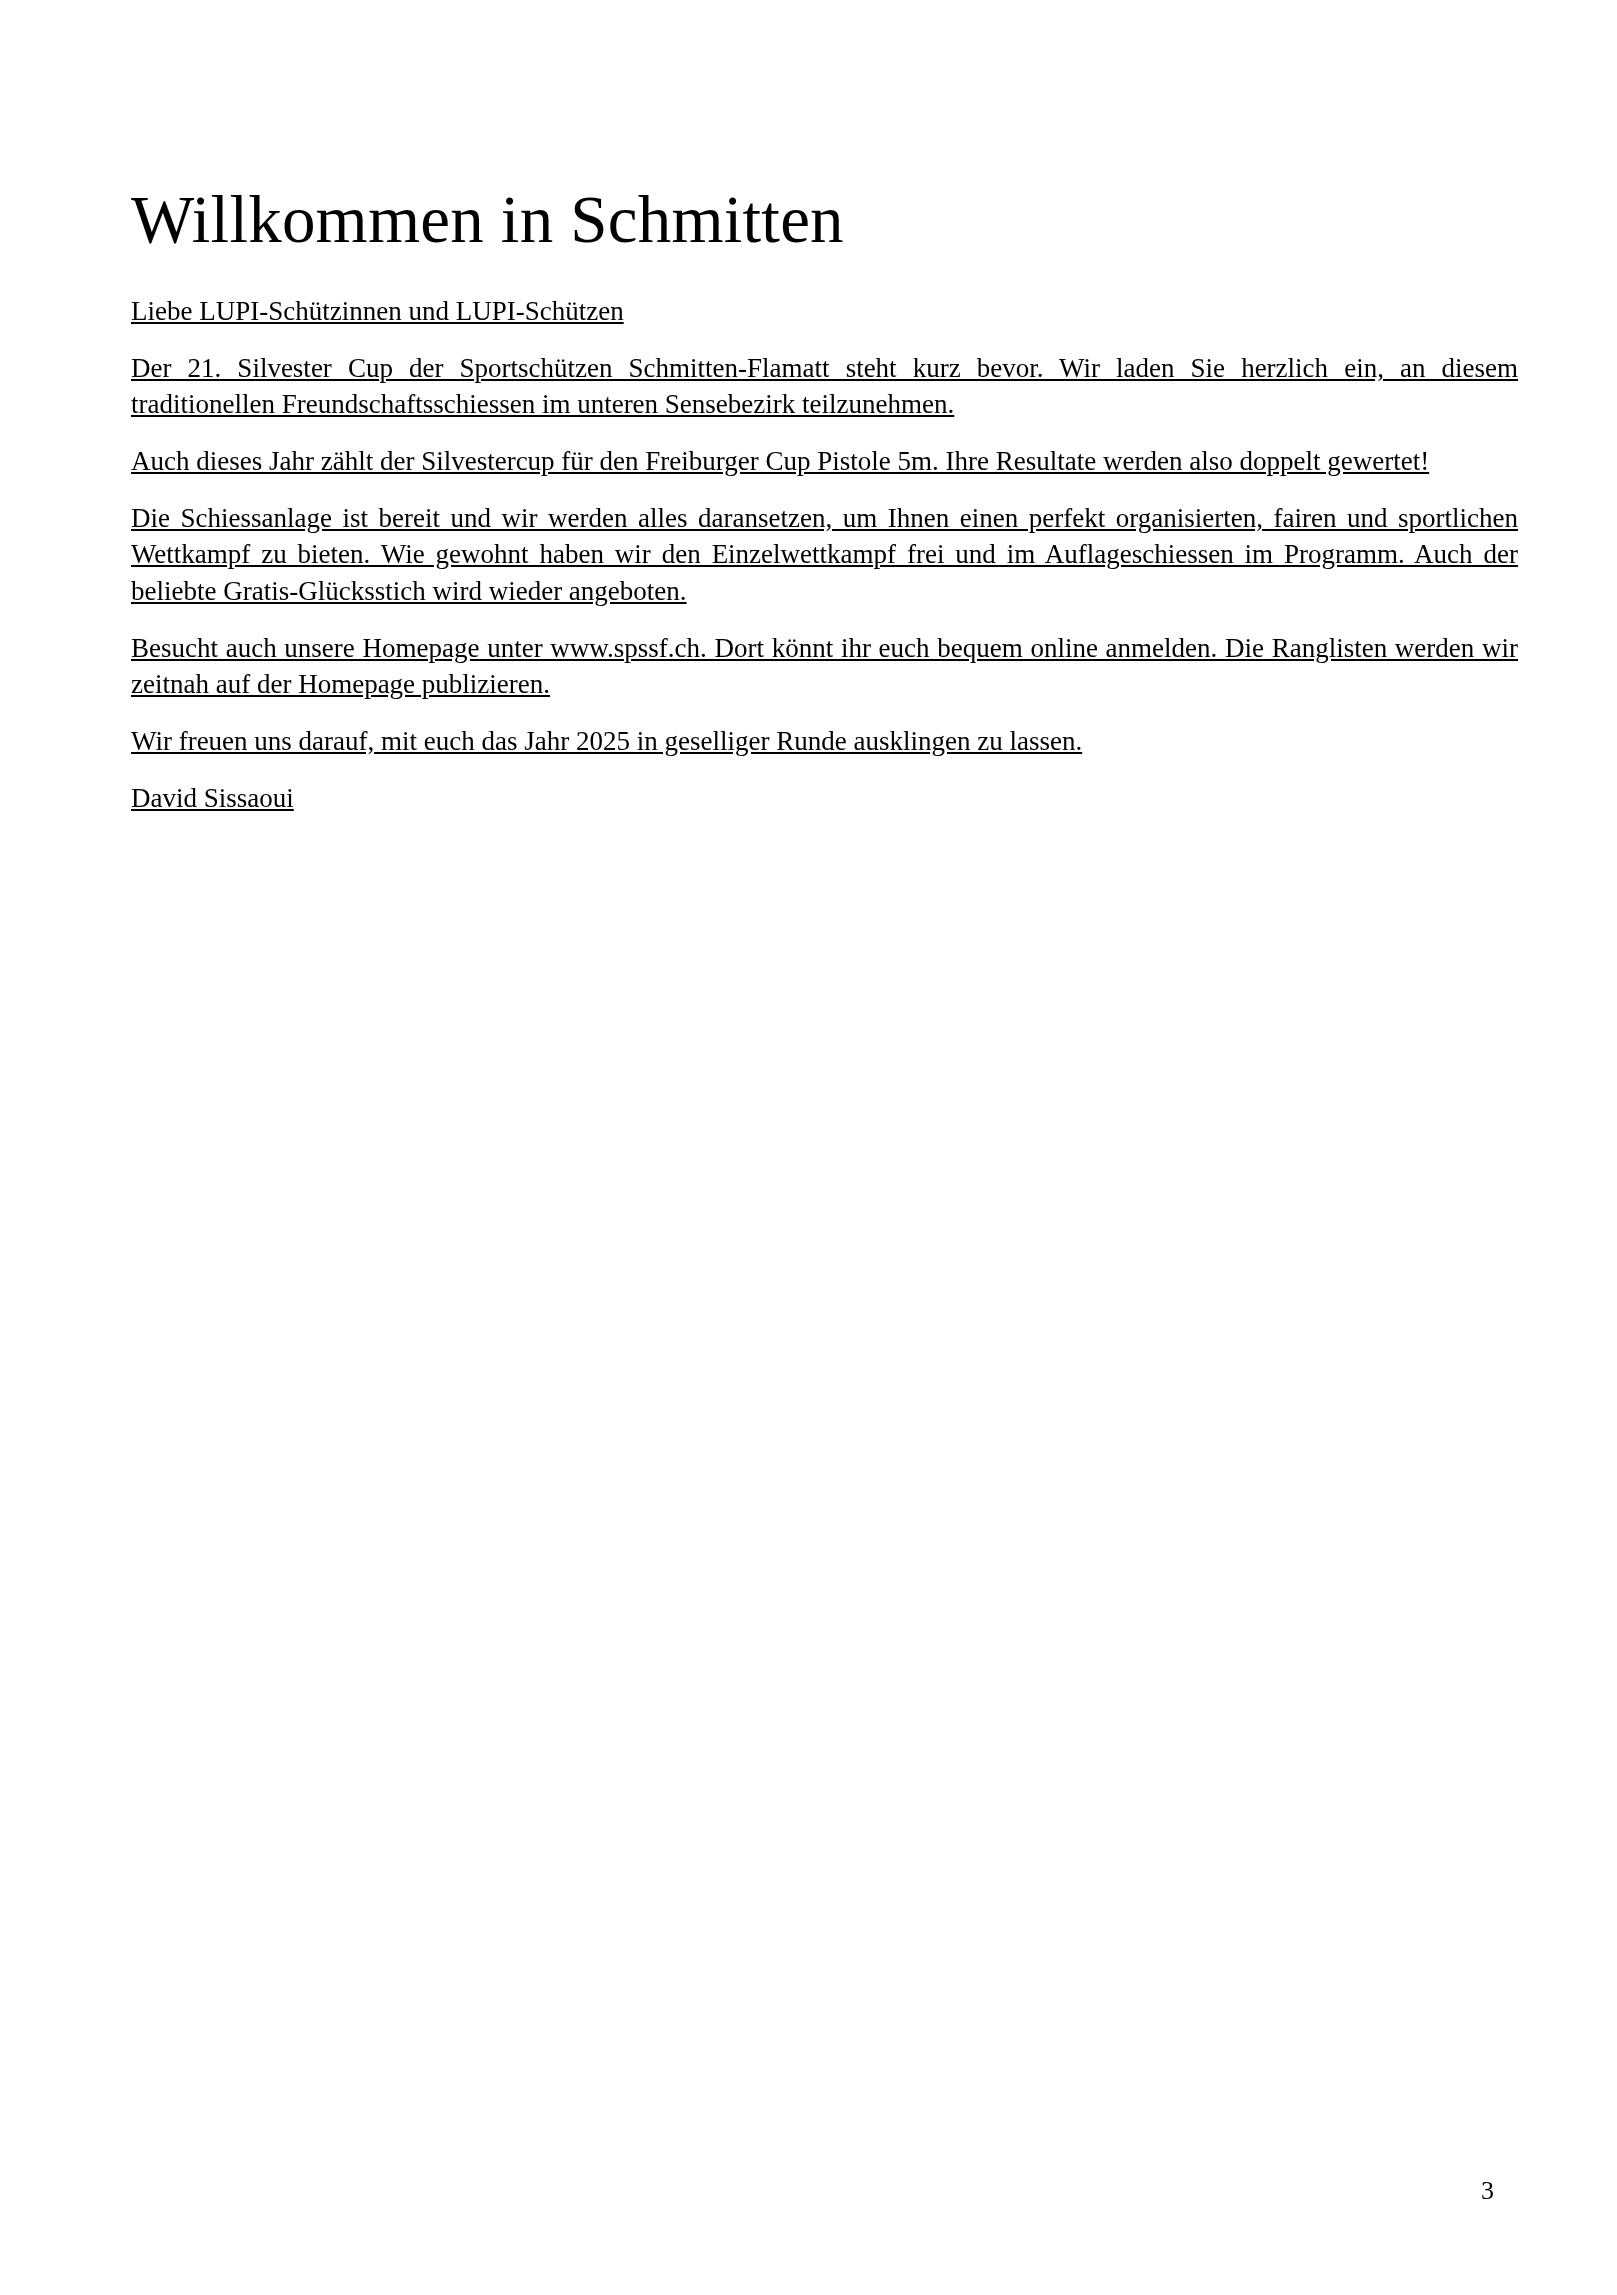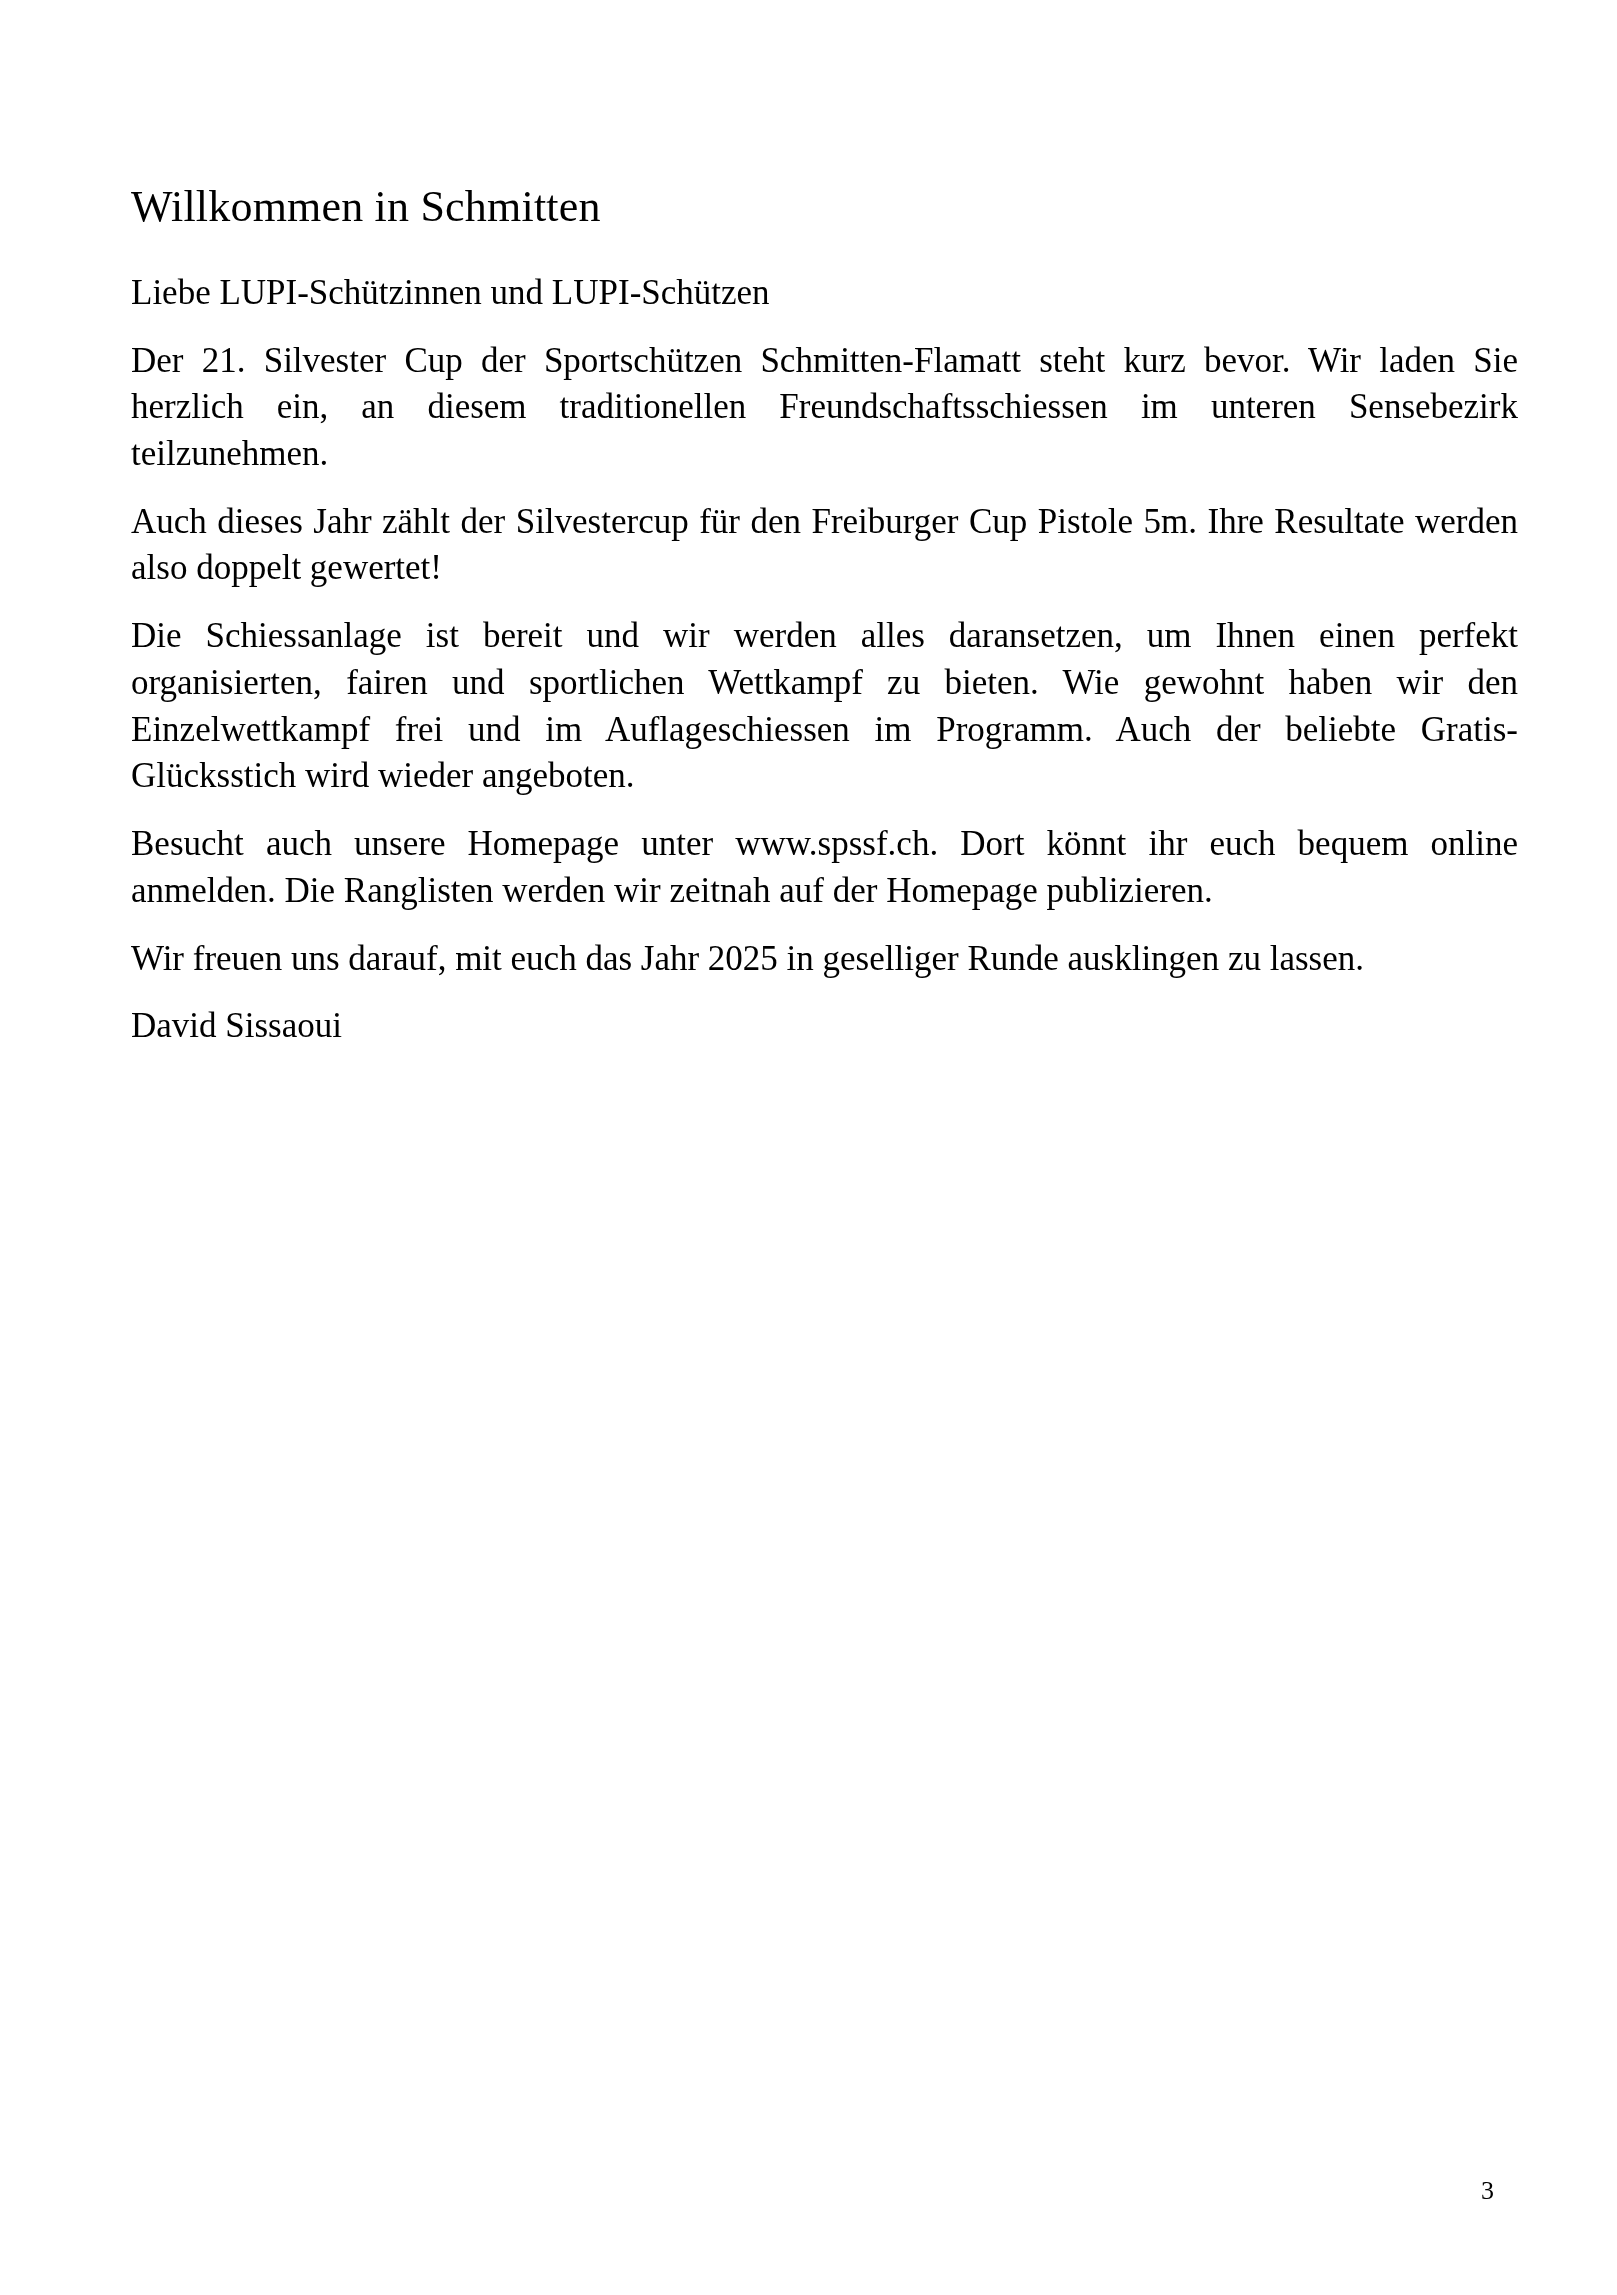--- a/index.html
+++ b/index.html
@@ -20,34 +20,35 @@
     inset: 0;
     background: #ffffff;
   }
   .content {
     position: absolute;
     left: 131px;
     top: 185px;
     width: 1387px;
   }
   .doc-title {
-    font-size: 44px;
+    font-size: 67px;
     line-height: 1.02;
     font-weight: normal;
     margin: 0 0 40px 0;
     letter-spacing: 0.2px;
   }
   .para {
-    font-size: 35px;
+    font-size: 27px;
     line-height: 1.335;
     margin: 0 0 21px 0;
     text-align: justify;
     text-justify: inter-word;
     hyphens: manual;
     word-spacing: 0px;
+    text-decoration: underline;
   }
   .para.noj {
     text-align: left;
   }
   .page-number {
     position: absolute;
     right: 124px;
     top: 2178px;
     font-size: 26px;
     line-height: 1;

